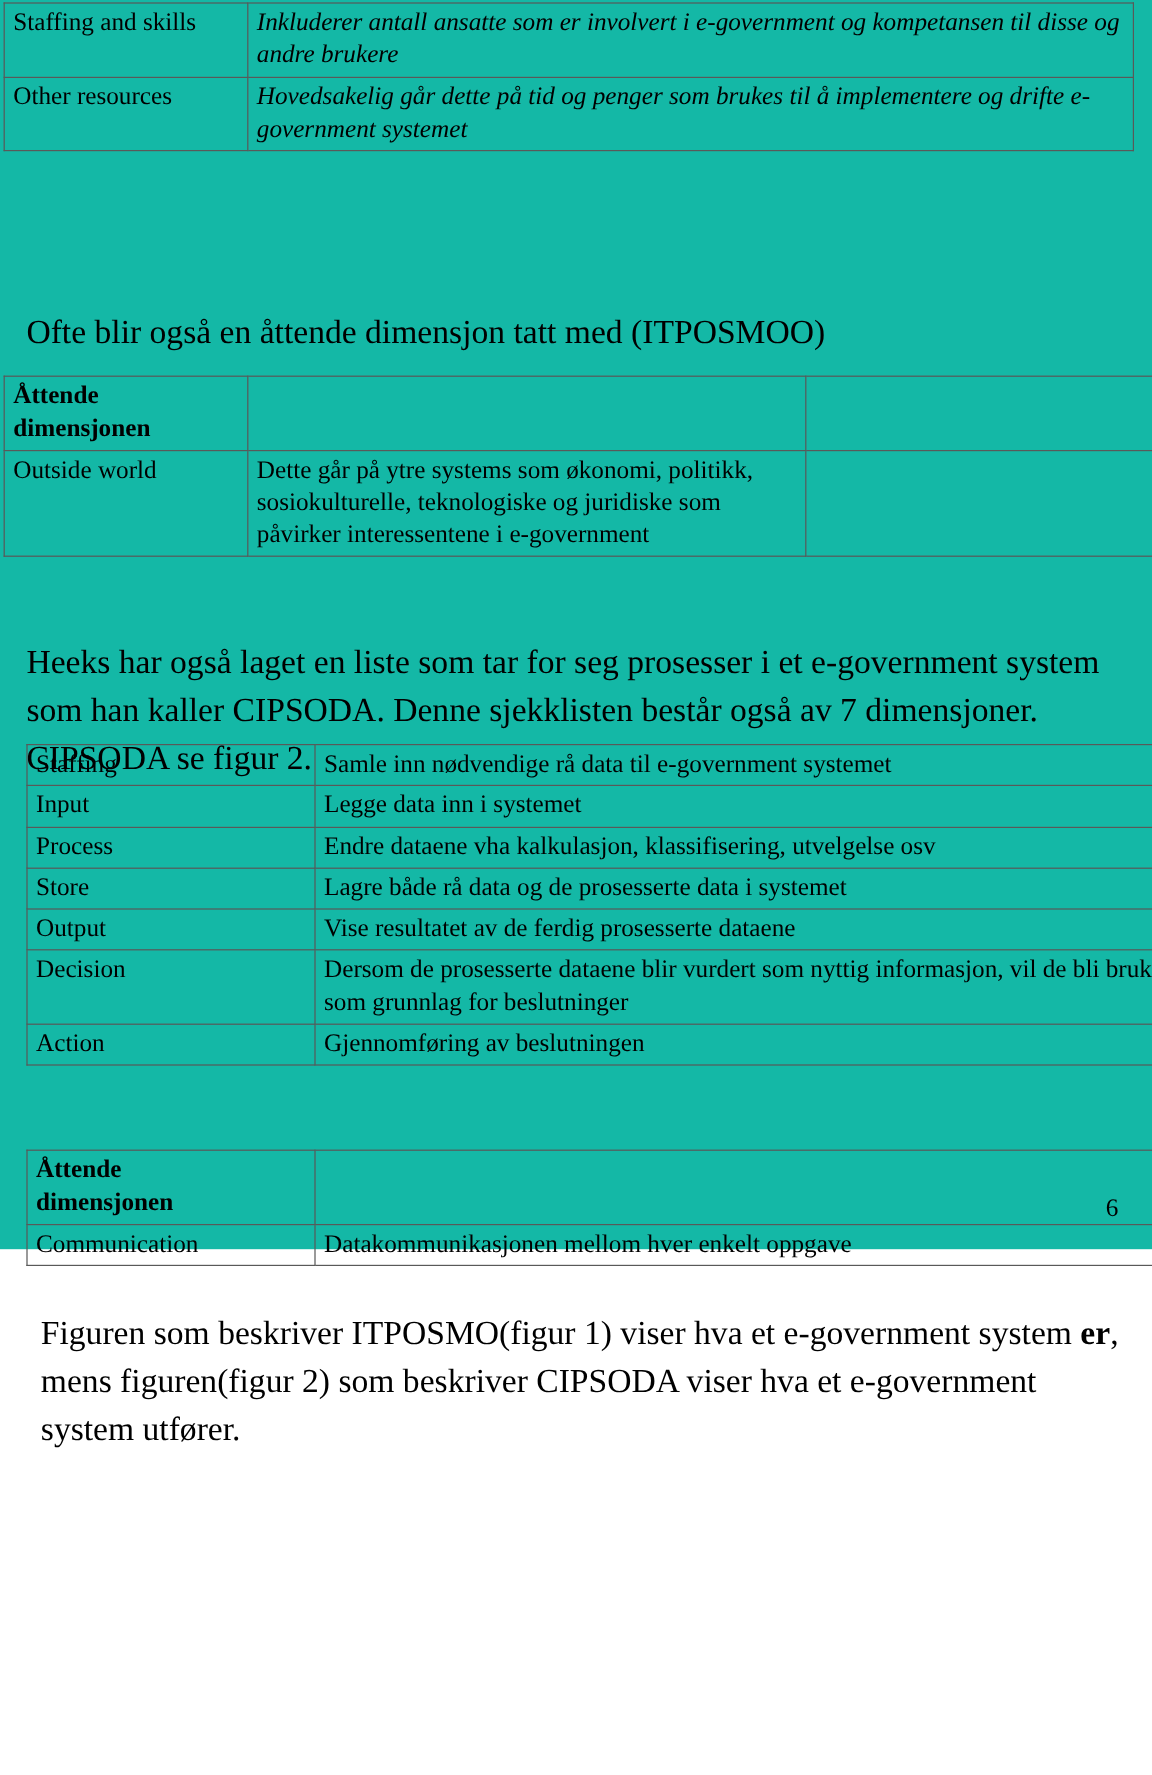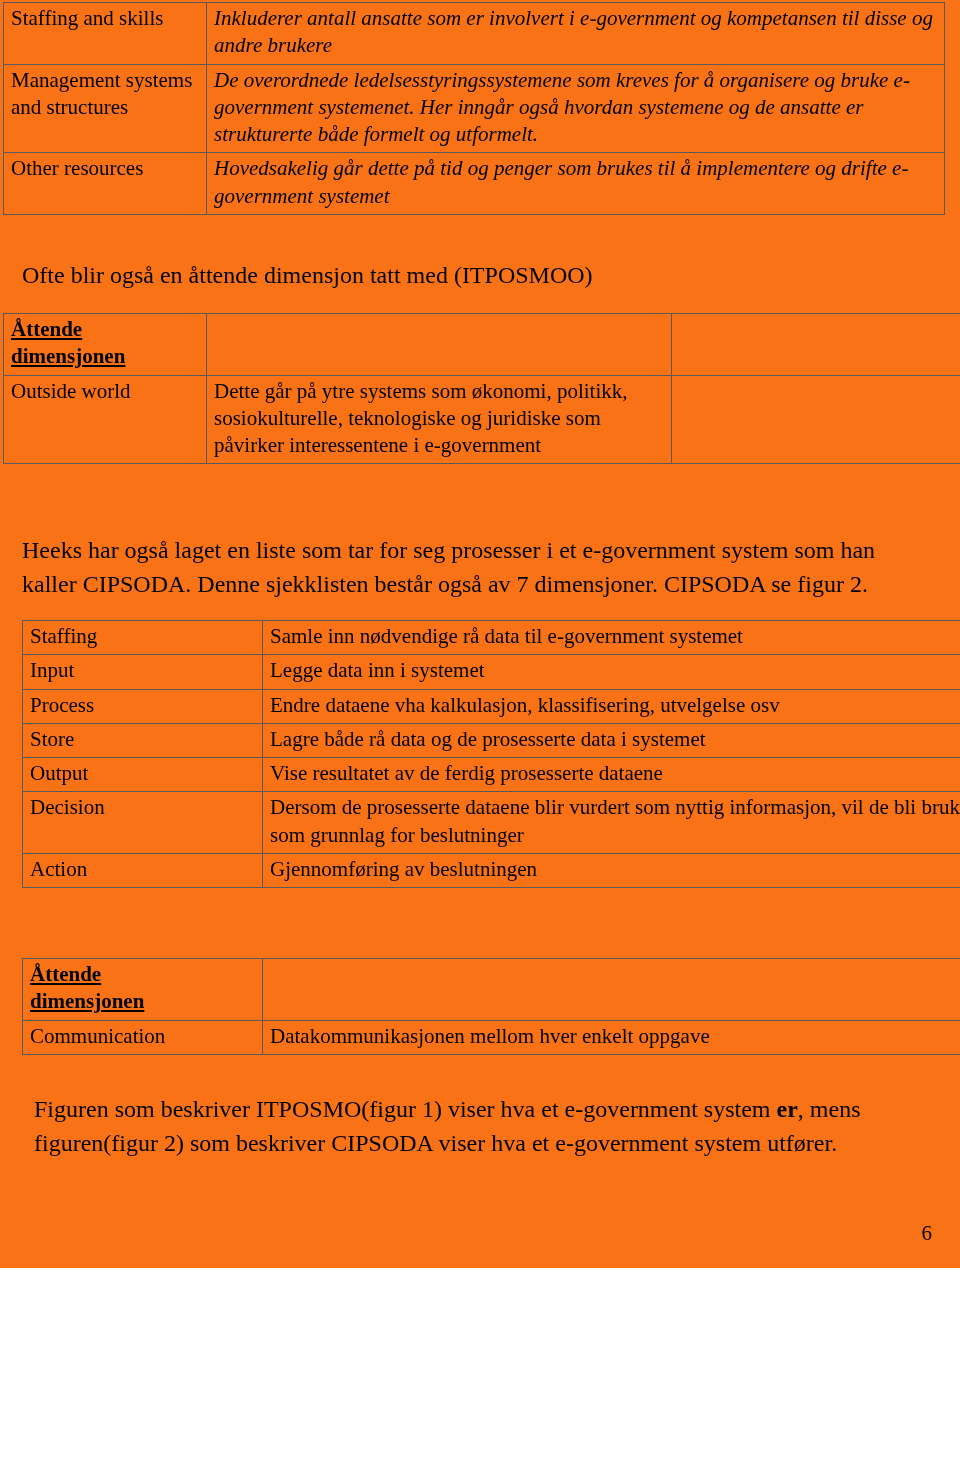--- a/index.html
+++ b/index.html
@@ -12,43 +12,42 @@
     height: 1479px;
     position: relative;
     font-family: "Liberation Serif", "DejaVu Serif", serif;
     color: #000000;
     overflow: hidden;
   }
 
   .page {
     position: relative;
     width: 960px;
-    height: 1268px;
-    background: #f97316;
+    height: 1041px;
+    background: #14b8a6;
   }
 
   
   table.doc-table {
     position: absolute;
     border-collapse: collapse;
     table-layout: fixed;
     font-size: 21px;
     line-height: 1.30;
   }
   table.doc-table td {
     border: 1px solid #595959;
     vertical-align: top;
     padding: 2px 7px 4px 7px;
     font-size: 21px;
     line-height: 1.30;
     font-family: "Liberation Serif", "DejaVu Serif", serif;
   }
   td.bold-head {
     font-weight: bold;
-    text-decoration: underline;
   }
   td.blank {
     padding: 0;
   }
 
   
   #table-itposmo-tail {
     left: 3px;
     top: 2px;
     width: 913px;
@@ -80,21 +79,21 @@
     left: 22px;
     top: 958px;
     width: 925px;
   }
   #table-cipsodac td.c1 { width: 225px; }
   #table-cipsodac td.c2 { width: 698px; }
 
   
   .para {
     position: absolute;
-    font-size: 24px;
+    font-size: 28px;
     line-height: 1.42;
     font-family: "Liberation Serif", "DejaVu Serif", serif;
   }
   #heading-itposmoo { left: 22px; top: 258px; width: 700px; }
   #para-heeks       { left: 22px; top: 533px; width: 905px; }
   #heading-cipsodac { left: 22px; top: 900px; width: 700px; }
   #para-figuren     { left: 34px; top: 1092px; width: 905px; }
 
   #page-number {
     position: absolute;
@@ -107,24 +106,20 @@
 </head>
 <body>
 
 <div class="page">
 
   <table class="doc-table" id="table-itposmo-tail">
     <tbody>
       <tr>
         <td class="c1">Staffing and skills</td>
         <td class="c2">Inkluderer antall ansatte som er involvert i e-government og kompetansen til disse og andre brukere</td>
-      </tr>
-      <tr>
-        <td class="c1">Management systems and structures</td>
-        <td class="c2">De overordnede ledelsesstyringssystemene som kreves for å organisere og bruke e-government systemenet. Her inngår også hvordan systemene og de ansatte er strukturerte både formelt og utformelt.</td>
       </tr>
       <tr>
         <td class="c1">Other resources</td>
         <td class="c2">Hovedsakelig går dette på tid og penger som brukes til å implementere og drifte e-government systemet</td>
       </tr>
     </tbody>
   </table>
 
   <div class="para" id="heading-itposmoo">Ofte blir også en åttende dimensjon tatt med (ITPOSMOO)</div>
 

